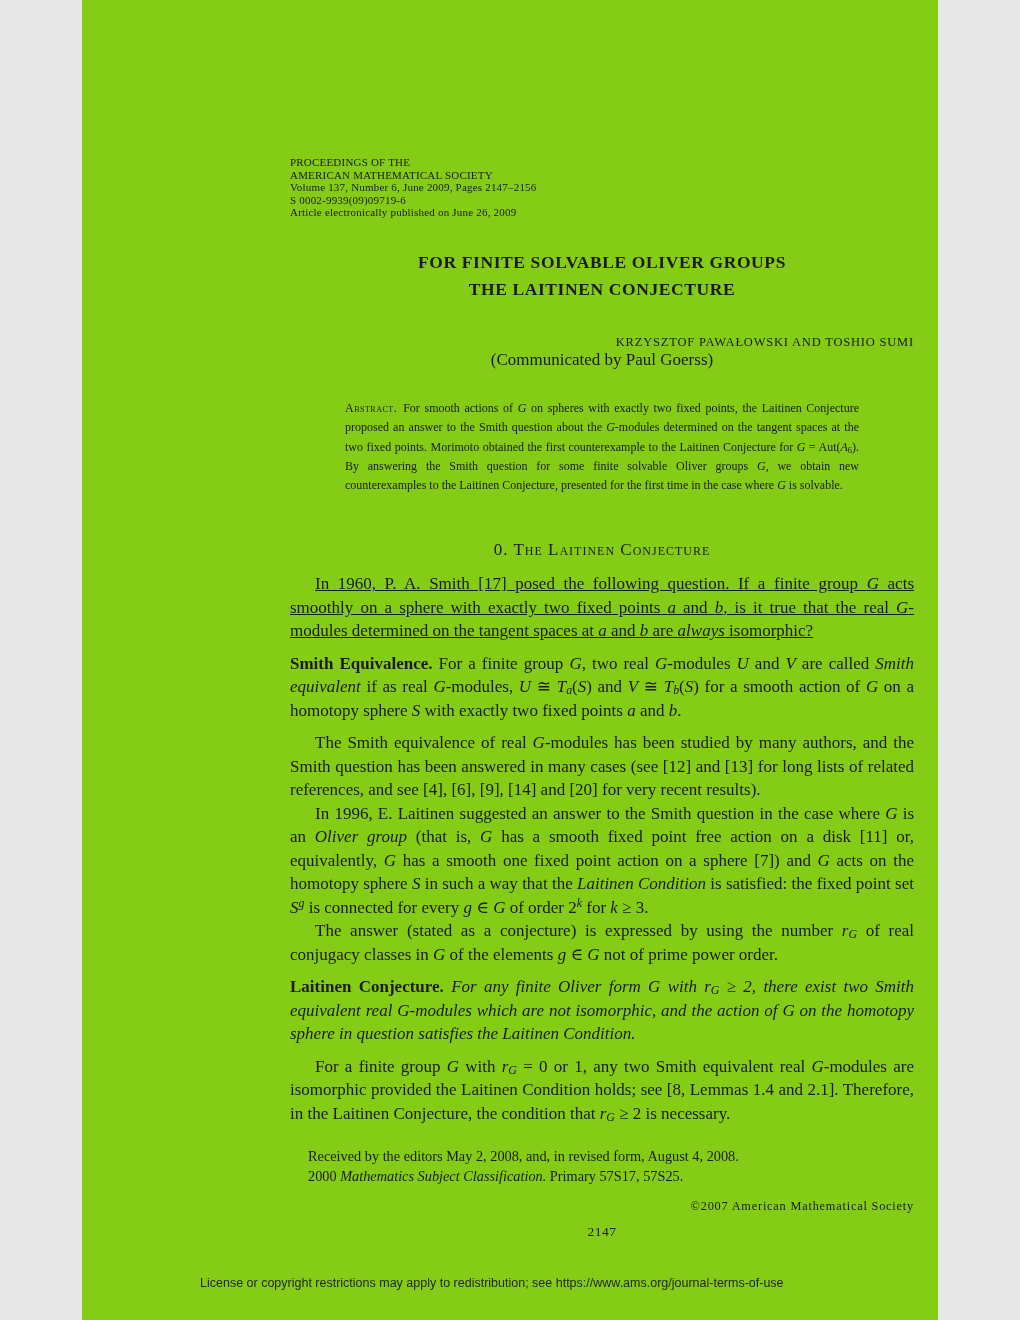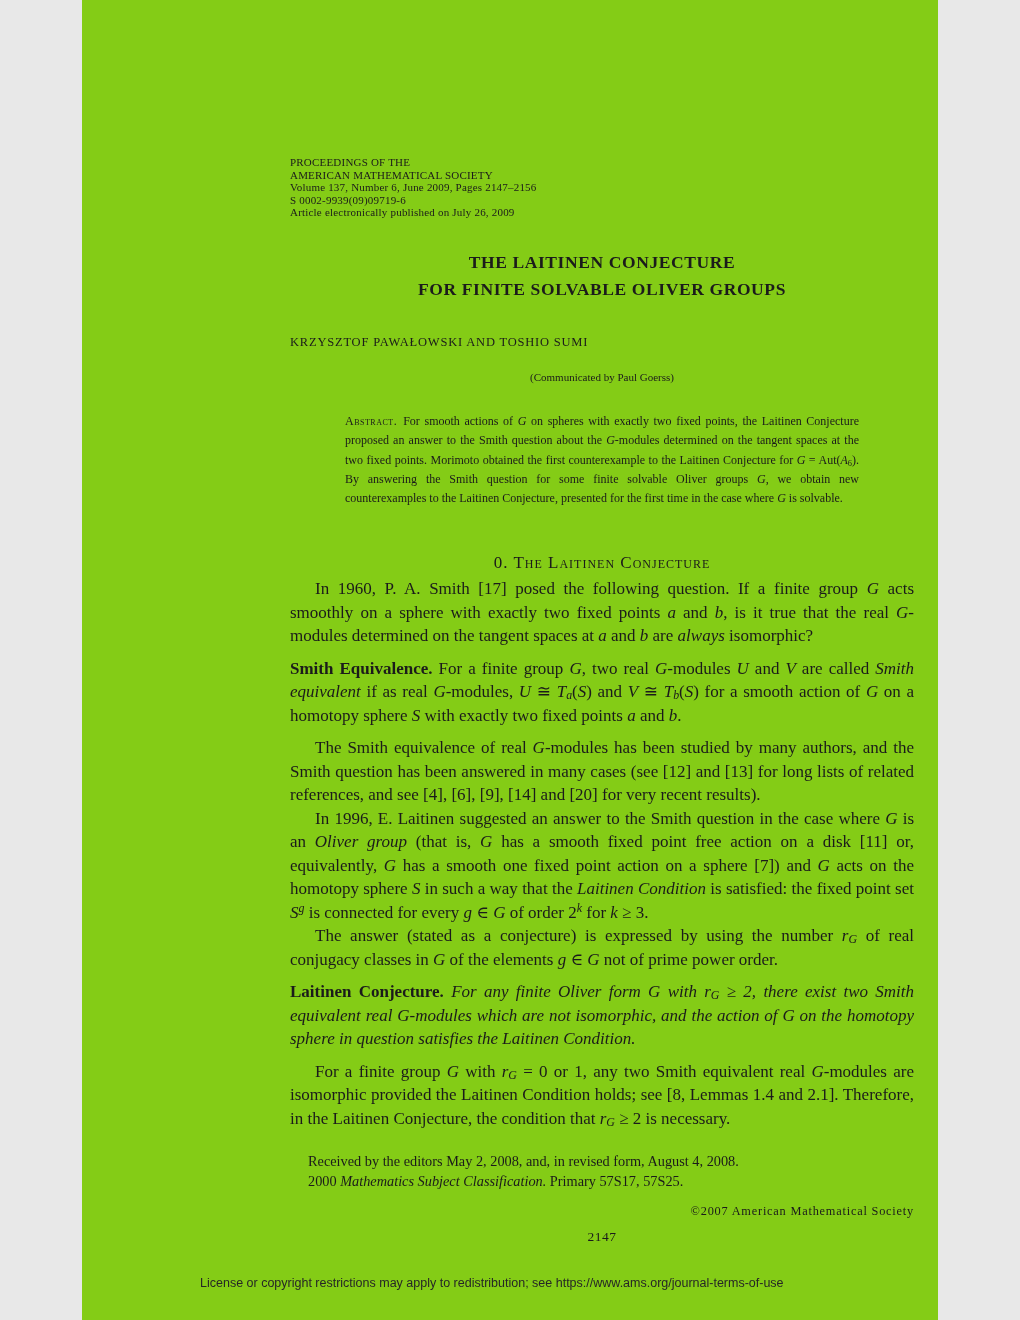--- a/index.html
+++ b/index.html
@@ -27,28 +27,27 @@
   .paper-title {
     margin-top: 30px;
     text-align: center;
     font-weight: bold;
     font-size: 17.5px;
     line-height: 27px;
     letter-spacing: 0.6px;
   }
   .authors {
     margin-top: 32px;
-    text-align: left;
+    text-align: right;
     font-size: 12.5px;
     letter-spacing: 0.8px;
   }
   .communicated {
-    margin-top: 21px;
     text-align: center;
-    font-size: 11px;
+    font-size: 17px;
   }
   .abstract {
     margin: 29px 55px 0 55px;
     font-size: 12px;
     line-height: 19.3px;
     text-align: justify;
   }
   .abstract .label {
     font-variant: small-caps;
     letter-spacing: 0.5px;
@@ -60,21 +59,21 @@
     font-variant: small-caps;
     font-size: 17px;
     letter-spacing: 1px;
   }
   .body-text p {
     margin: 0;
     font-size: 17px;
     line-height: 23.5px;
     text-align: justify;
   }
-  .body-text p.first { margin-top: 4px; }
+  .body-text p.first { margin-top: 12px; text-decoration: underline; }
   .body-text p.indent { text-indent: 25px; }
   .body-text p.gap-top { margin-top: 9px; }
   sub, sup { font-size: 70%; line-height: 0; }
   sub { vertical-align: -0.2em; }
   sup { vertical-align: 0.5em; }
   .footnotes {
     margin-top: 21px;
     font-size: 14.3px;
     line-height: 20px;
   }
@@ -104,26 +103,26 @@
 <body>
 
 <div class="page">
   <div class="content">
 
     <div class="journal-header">
       <div>PROCEEDINGS OF THE</div>
       <div>AMERICAN MATHEMATICAL SOCIETY</div>
       <div>Volume 137, Number 6, June 2009, Pages 2147–2156</div>
       <div>S 0002-9939(09)09719-6</div>
-      <div>Article electronically published on July 26, 2009</div>
+      <div>Article electronically published on June 26, 2009</div>
     </div>
 
     <div class="paper-title">
+      <div>FOR FINITE SOLVABLE OLIVER GROUPS</div>
       <div>THE LAITINEN CONJECTURE</div>
-      <div>FOR FINITE SOLVABLE OLIVER GROUPS</div>
     </div>
 
     <div class="authors">KRZYSZTOF PAWAŁOWSKI AND TOSHIO SUMI</div>
 
     <div class="communicated">(Communicated by Paul Goerss)</div>
 
     <div class="abstract"><span class="label">Abstract.</span><span>For smooth actions of <i>G</i> on spheres with exactly two fixed points, the Laitinen Conjecture proposed an answer to the Smith question about the <i>G</i>-modules determined on the tangent spaces at the two fixed points. Morimoto obtained the first counterexample to the Laitinen Conjecture for <i>G</i> = Aut(<i>A</i><sub>6</sub>). By answering the Smith question for some finite solvable Oliver groups <i>G</i>, we obtain new counterexamples to the Laitinen Conjecture, presented for the first time in the case where <i>G</i> is solvable.</span></div>
 
     <div class="section-heading">0. The Laitinen Conjecture</div>
 

